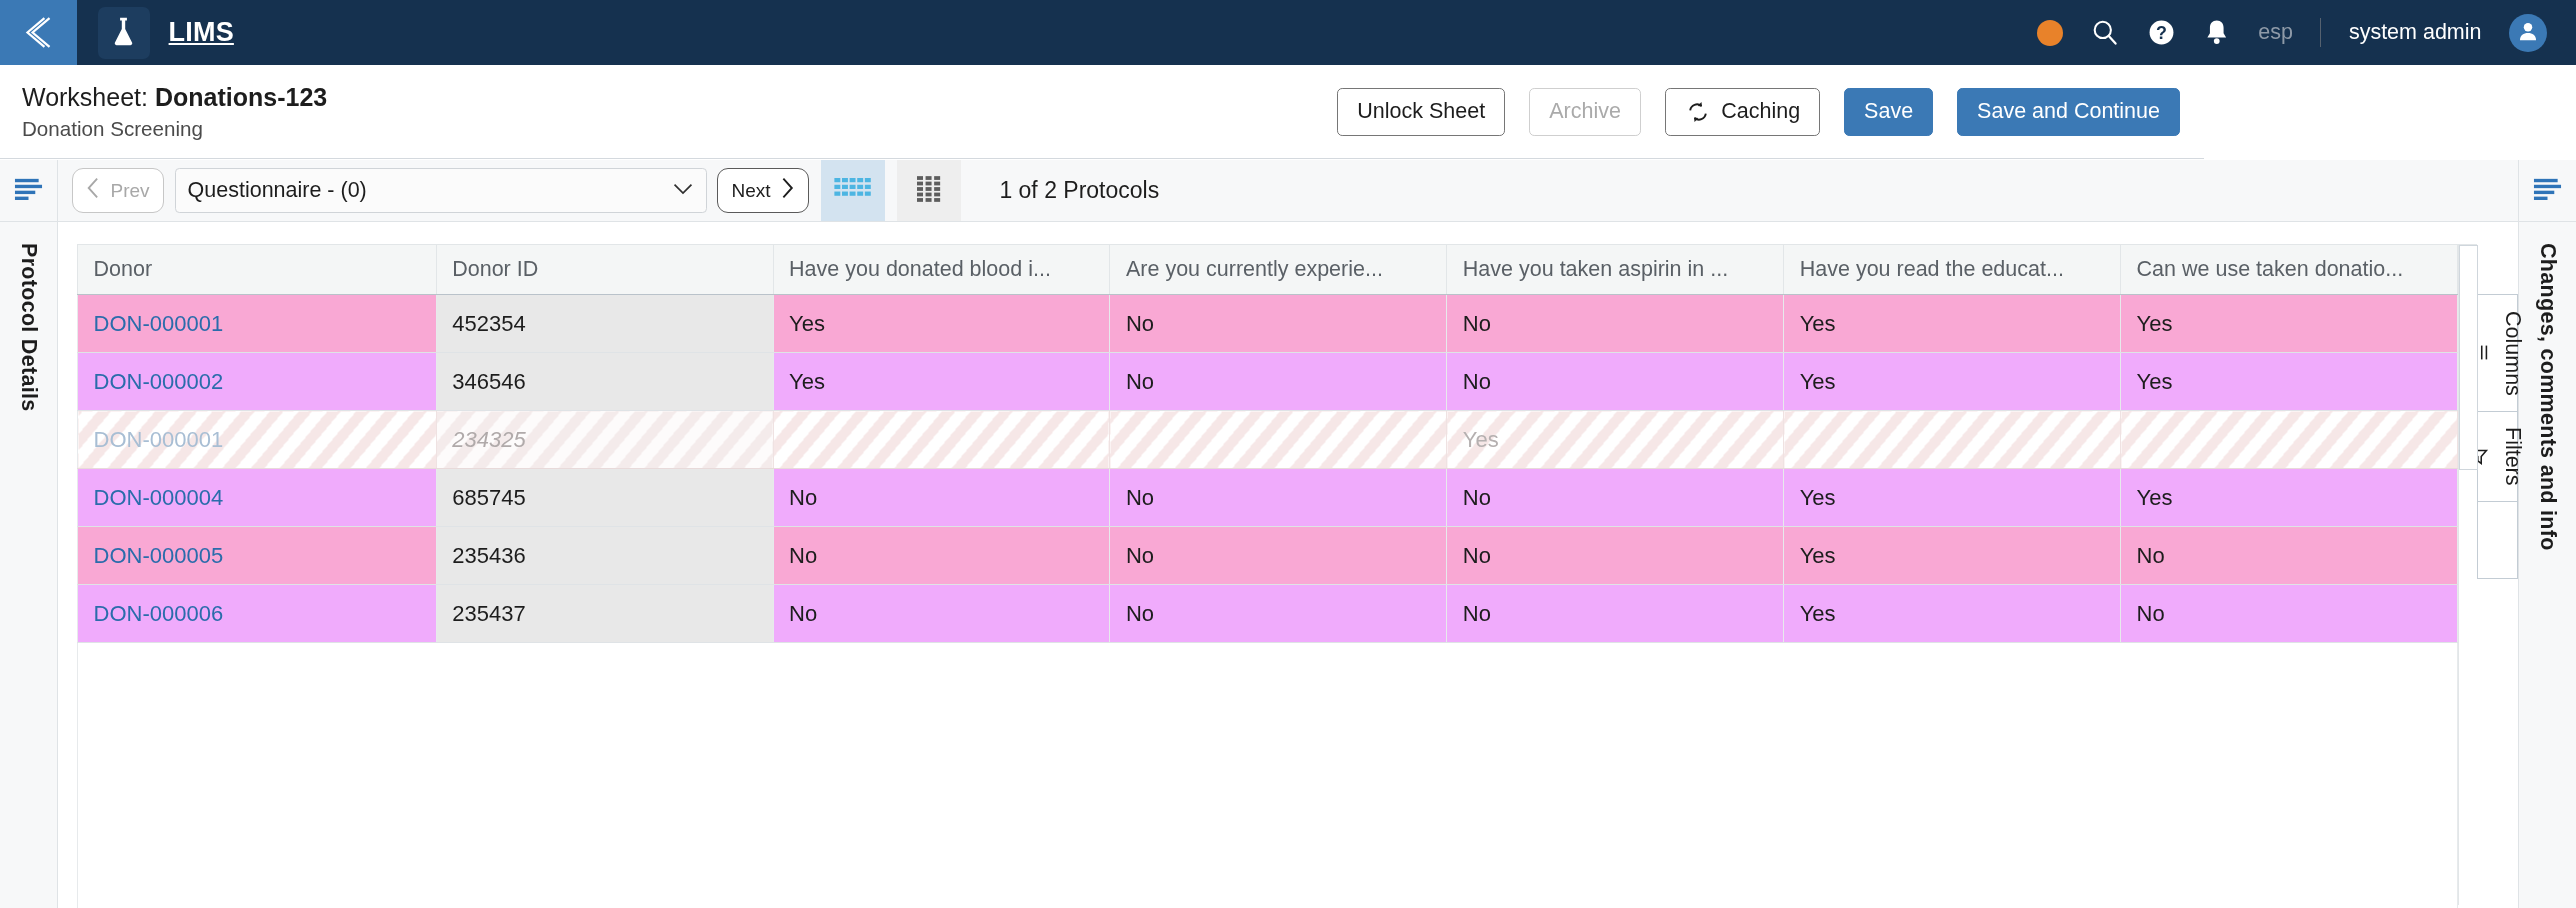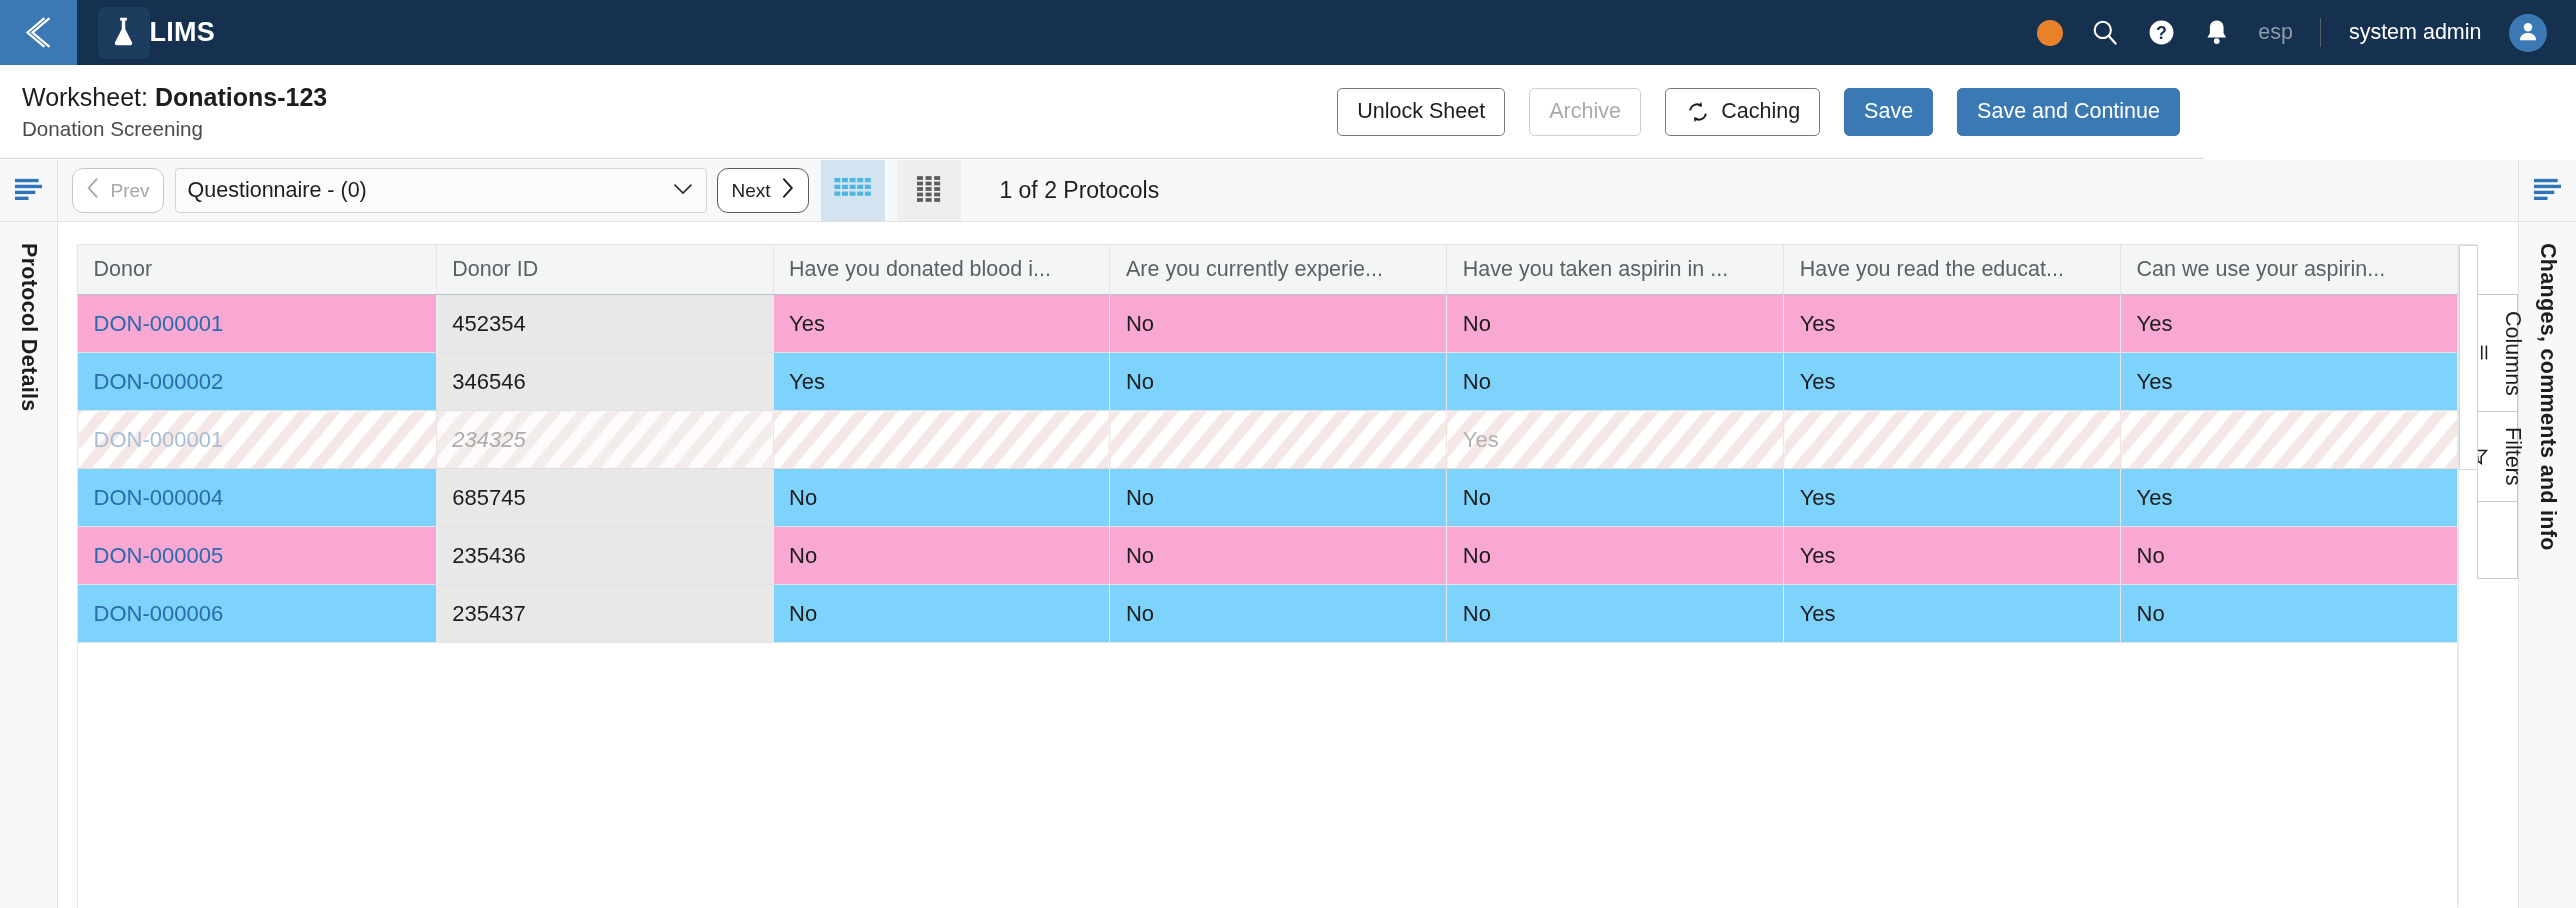--- a/index.html
+++ b/index.html
@@ -26,21 +26,21 @@
   .nav-back svg { display:block; }
   .app-logo {
     width: 52px; height: 52px;
     background: #1d3d5f;
     border-radius: 6.9px;
     margin-left: 20.6px;
     display: flex; align-items: center; justify-content: center;
   }
   .app-title {
     color: #ffffff; font-size: 27px; font-weight: 700;
-    letter-spacing: 0.2px;
+    margin-left: 19px; letter-spacing: 0.2px; text-decoration: underline;
   }
   .topbar-spacer { flex: 1 1 auto; }
   .topbar-right {
     display: flex; align-items: center; gap: 27.5px;
     padding-right: 29px;
   }
   .status-dot {
     width: 26px; height: 26px; border-radius: 50%;
     background: #e8822a;
   }
@@ -180,21 +180,21 @@
     height: 58px;
     padding: 0 15.5px;
     border-right: 0.9px solid #e7eaec;
     border-bottom: 0.9px solid #dfe3e6;
     color: #1d1d1d;
     vertical-align: middle;
     white-space: nowrap; overflow: hidden;
   }
   table.grid td:first-child { border-left: 0.9px solid #e7eaec; }
   tr.row-odd td { background: #f9a8d4; }
-  tr.row-even td { background: #7dd3fc; }
+  tr.row-even td { background: #f0abfc; }
   td.cell-link { text-align: left; padding-left: 48px; }
   td.cell-link a { color:#2a6cab; text-decoration:none; cursor:pointer; }
   td.cell-editable { background: #e8e8e8 !important; }
   tr.row-even td.cell-editable { background: #e8e8e8 !important; }
 
   tr.row-disabled td {
     background-image: repeating-linear-gradient(
       -50deg,
       #f6e7e7 0px, #f6e7e7 10.3px,
       #ffffff 10.3px, #ffffff 22px
@@ -470,21 +470,21 @@
             <col style="width:185px">
         </colgroup>
         <thead>
           <tr>
             <th>Donor</th>
             <th>Donor ID</th>
             <th>Have you donated blood i...</th>
             <th>Are you currently experie...</th>
             <th>Have you taken aspirin in ...</th>
             <th>Have you read the educat...</th>
-            <th>Can we use your aspirin...</th>
+            <th>Can we use taken donatio...</th>
           </tr>
         </thead>
         <tbody>
             <tr class="row-odd">
               <td class="cell-link"><a>DON-000001</a></td>
               <td class="cell-editable">452354</td>
               <td>Yes</td>
               <td>No</td>
               <td>No</td>
               <td>Yes</td>

